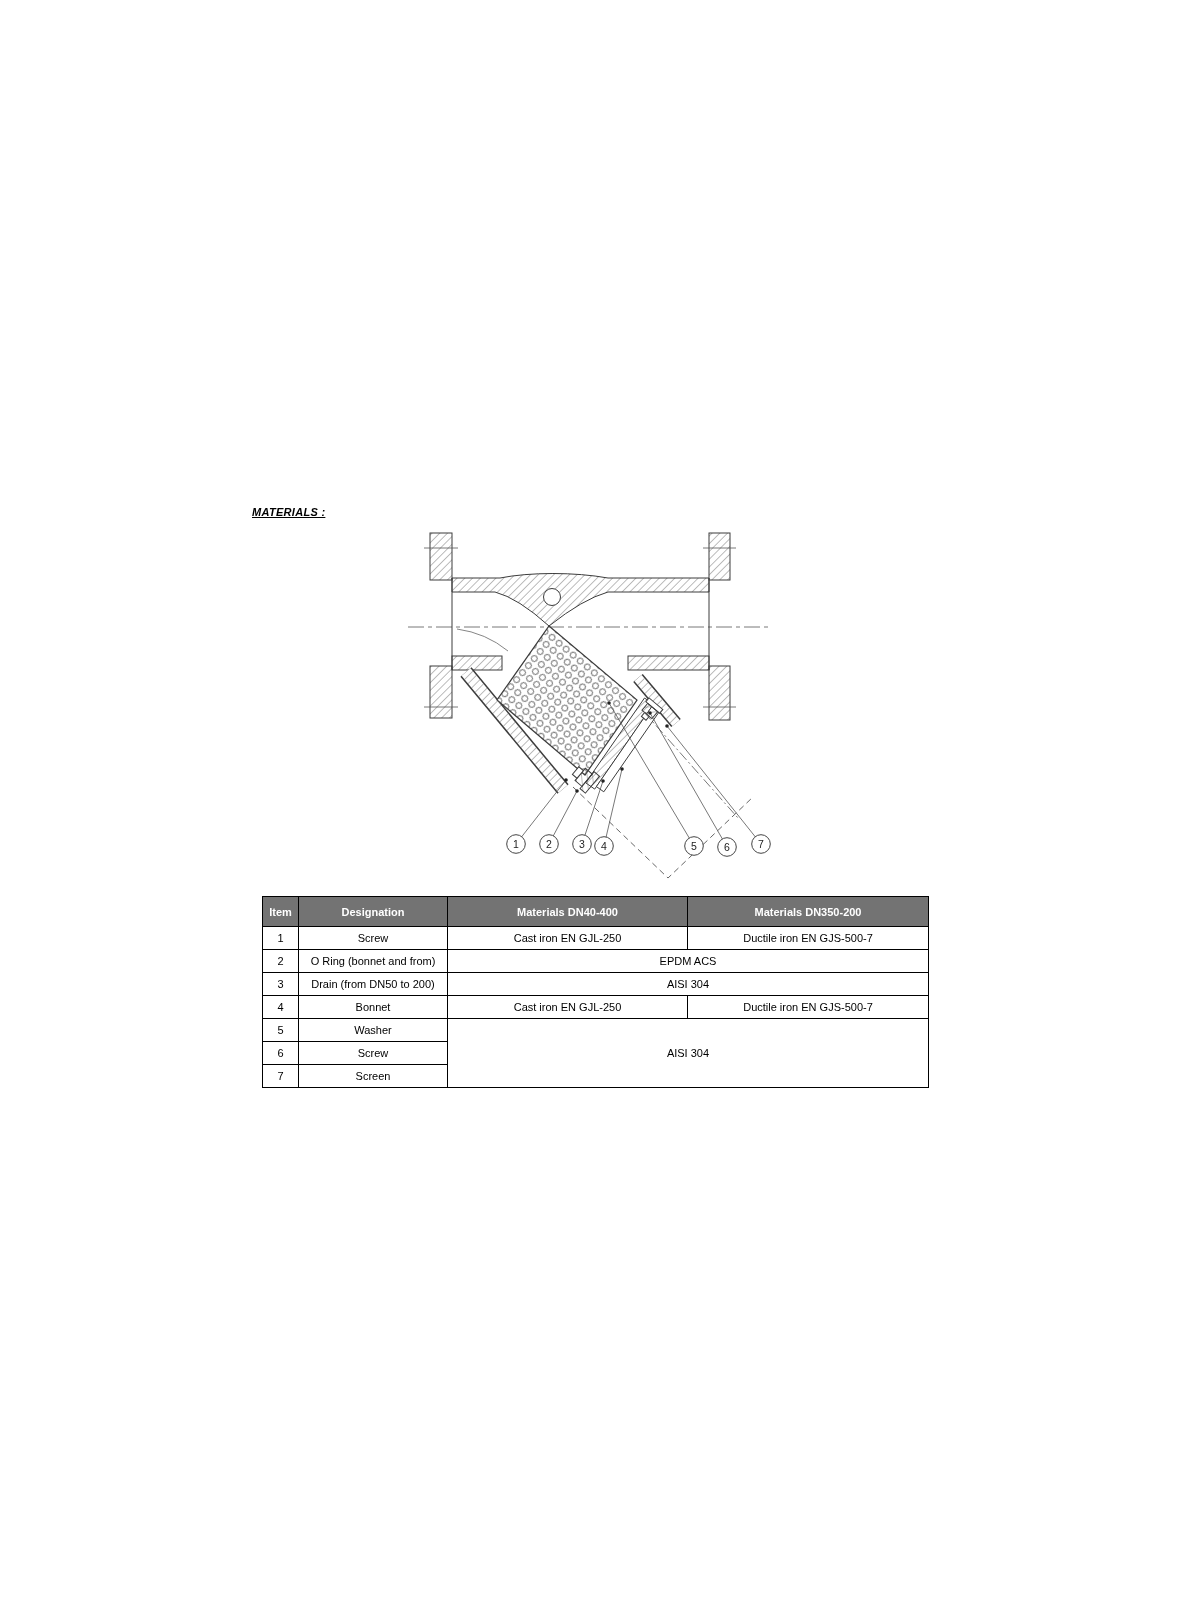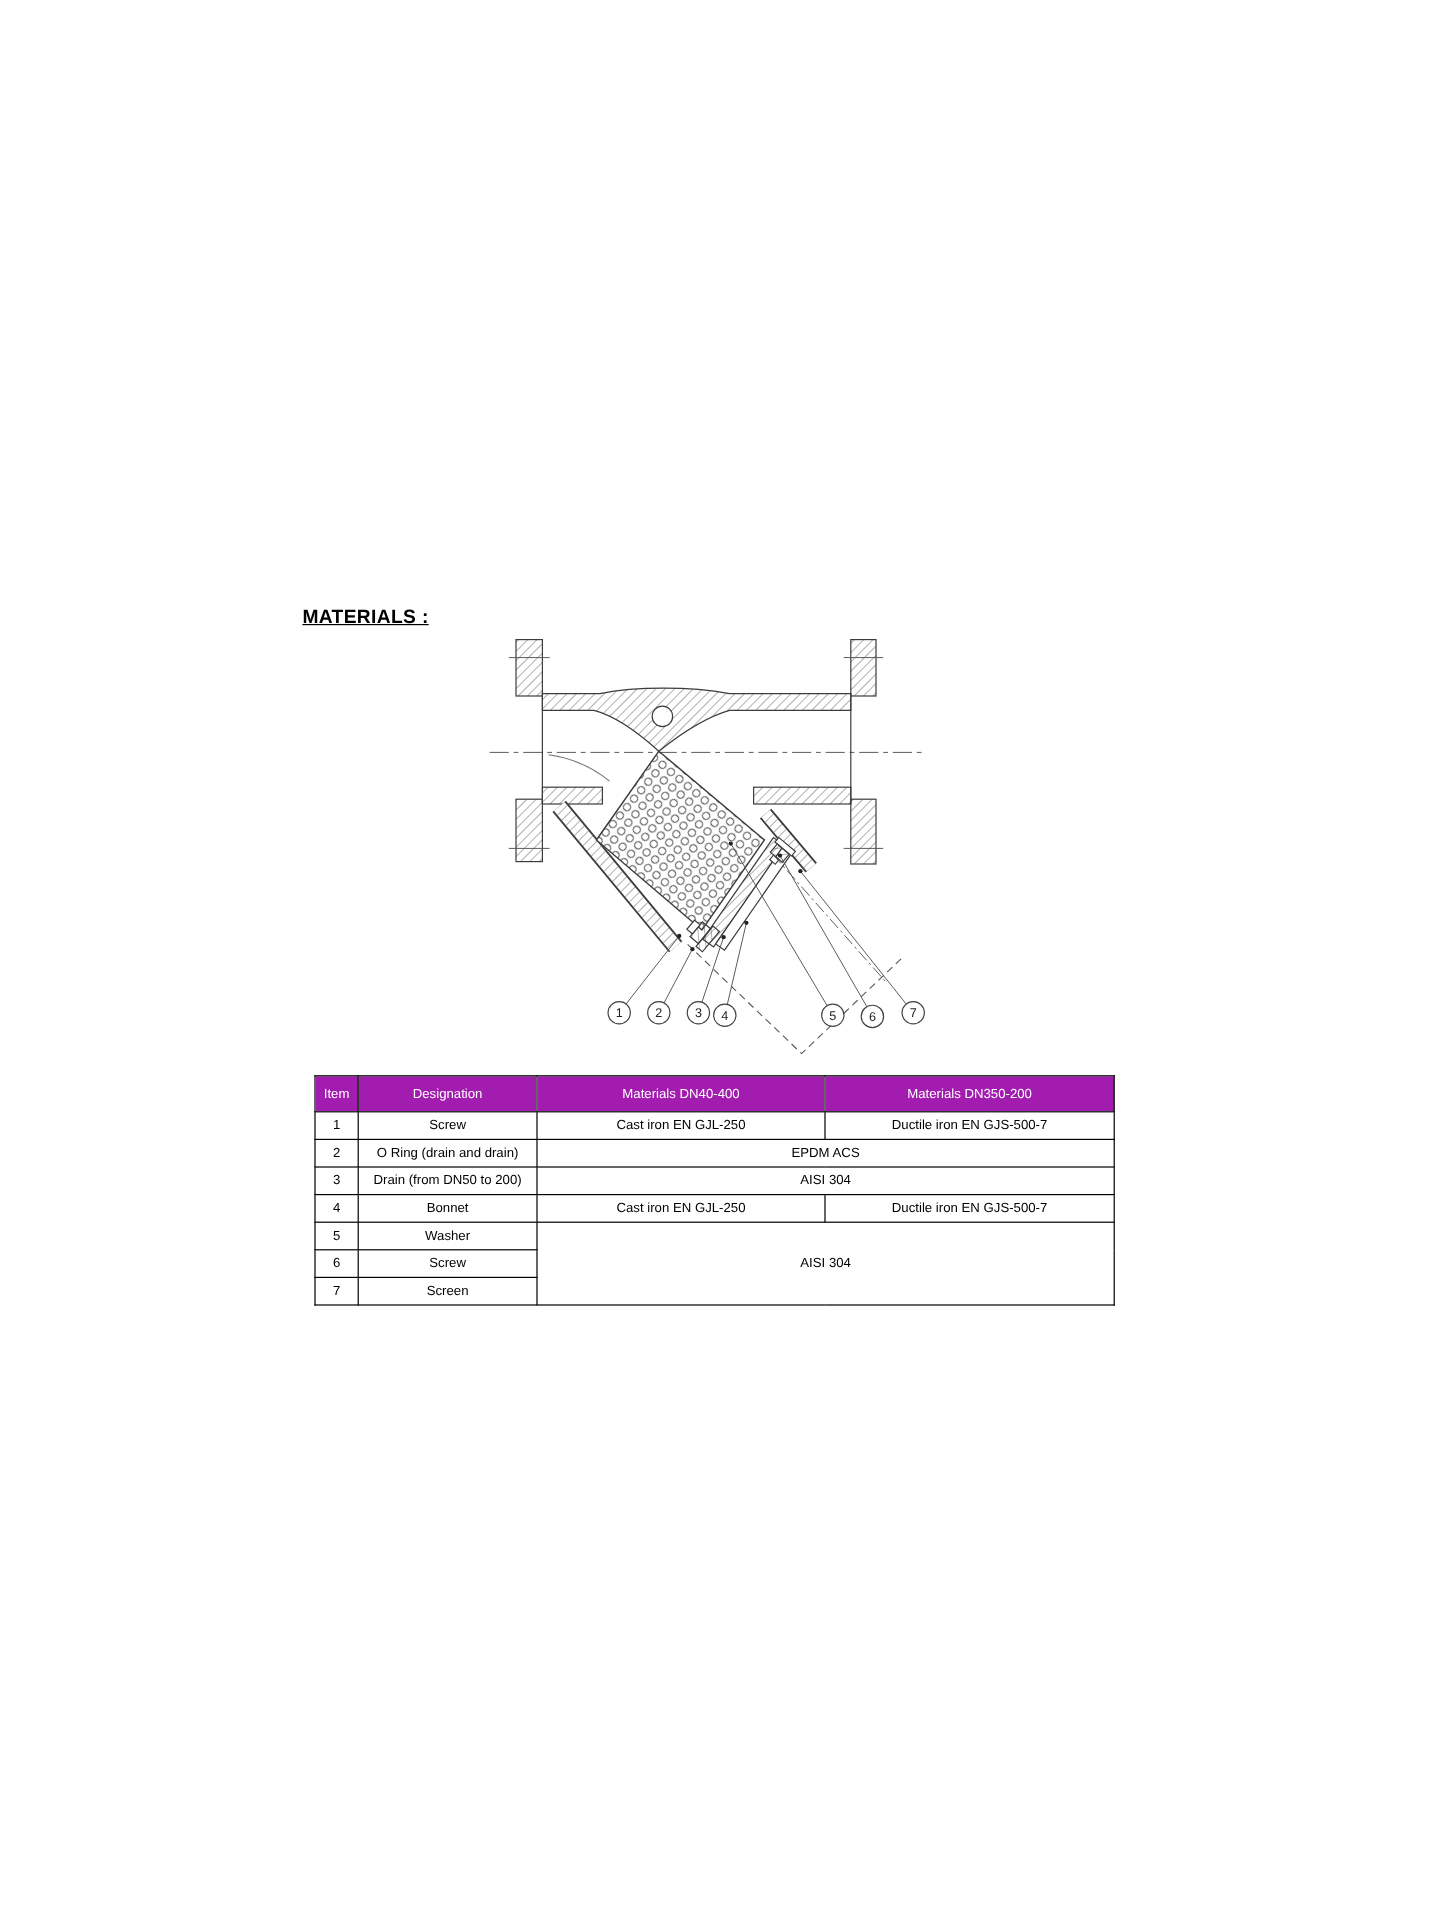--- a/index.html
+++ b/index.html
@@ -2,31 +2,31 @@
 <html><head>
 <meta charset="utf-8">
 <style>
   html,body { margin:0; padding:0; }
   body {
     width:1200px; height:1600px; background:#ffffff; position:relative;
     font-family:"Liberation Sans", sans-serif; color:#000;
   }
   .heading {
     position:absolute; left:252px; top:506px;
-    font-size:16px; font-weight:bold; 
+    font-size:11px; font-weight:bold; font-style:italic;
     text-decoration:underline; letter-spacing:.3px;
   }
   .drawing-wrap { position:absolute; left:400px; top:510px; width:380px; height:380px; }
   table.mtable {
     position:absolute; left:262px; top:896px; width:666px;
     border-collapse:collapse; table-layout:fixed;
     font-size:11px; text-align:center;
   }
   .mtable th, .mtable td { border:1px solid #000; padding:0 2px; overflow:hidden; }
-  .mtable th { background:#a21caf; color:#fff; height:29px; font-weight:normal; }
+  .mtable th { background:#737373; color:#fff; height:29px; font-weight:bold; }
   .mtable td { height:22px; background:#fff; }
 </style>
 </head>
 <body>
 
 <div class="heading">MATERIALS :</div>
 
 <div class="drawing-wrap">
 <svg width="380" height="380" viewBox="400 510 380 380" xmlns="http://www.w3.org/2000/svg">
   <defs>
@@ -172,21 +172,21 @@
   </thead>
   <tbody>
     <tr>
       <td>1</td>
       <td>Screw</td>
       <td>Cast iron EN GJL-250</td>
       <td>Ductile iron EN GJS-500-7</td>
     </tr>
     <tr>
       <td>2</td>
-      <td>O Ring (drain and drain)</td>
+      <td>O Ring (bonnet and from)</td>
       <td colspan="2">EPDM ACS</td>
     </tr>
     <tr>
       <td>3</td>
       <td>Drain (from DN50 to 200)</td>
       <td colspan="2">AISI 304</td>
     </tr>
     <tr>
       <td>4</td>
       <td>Bonnet</td>

